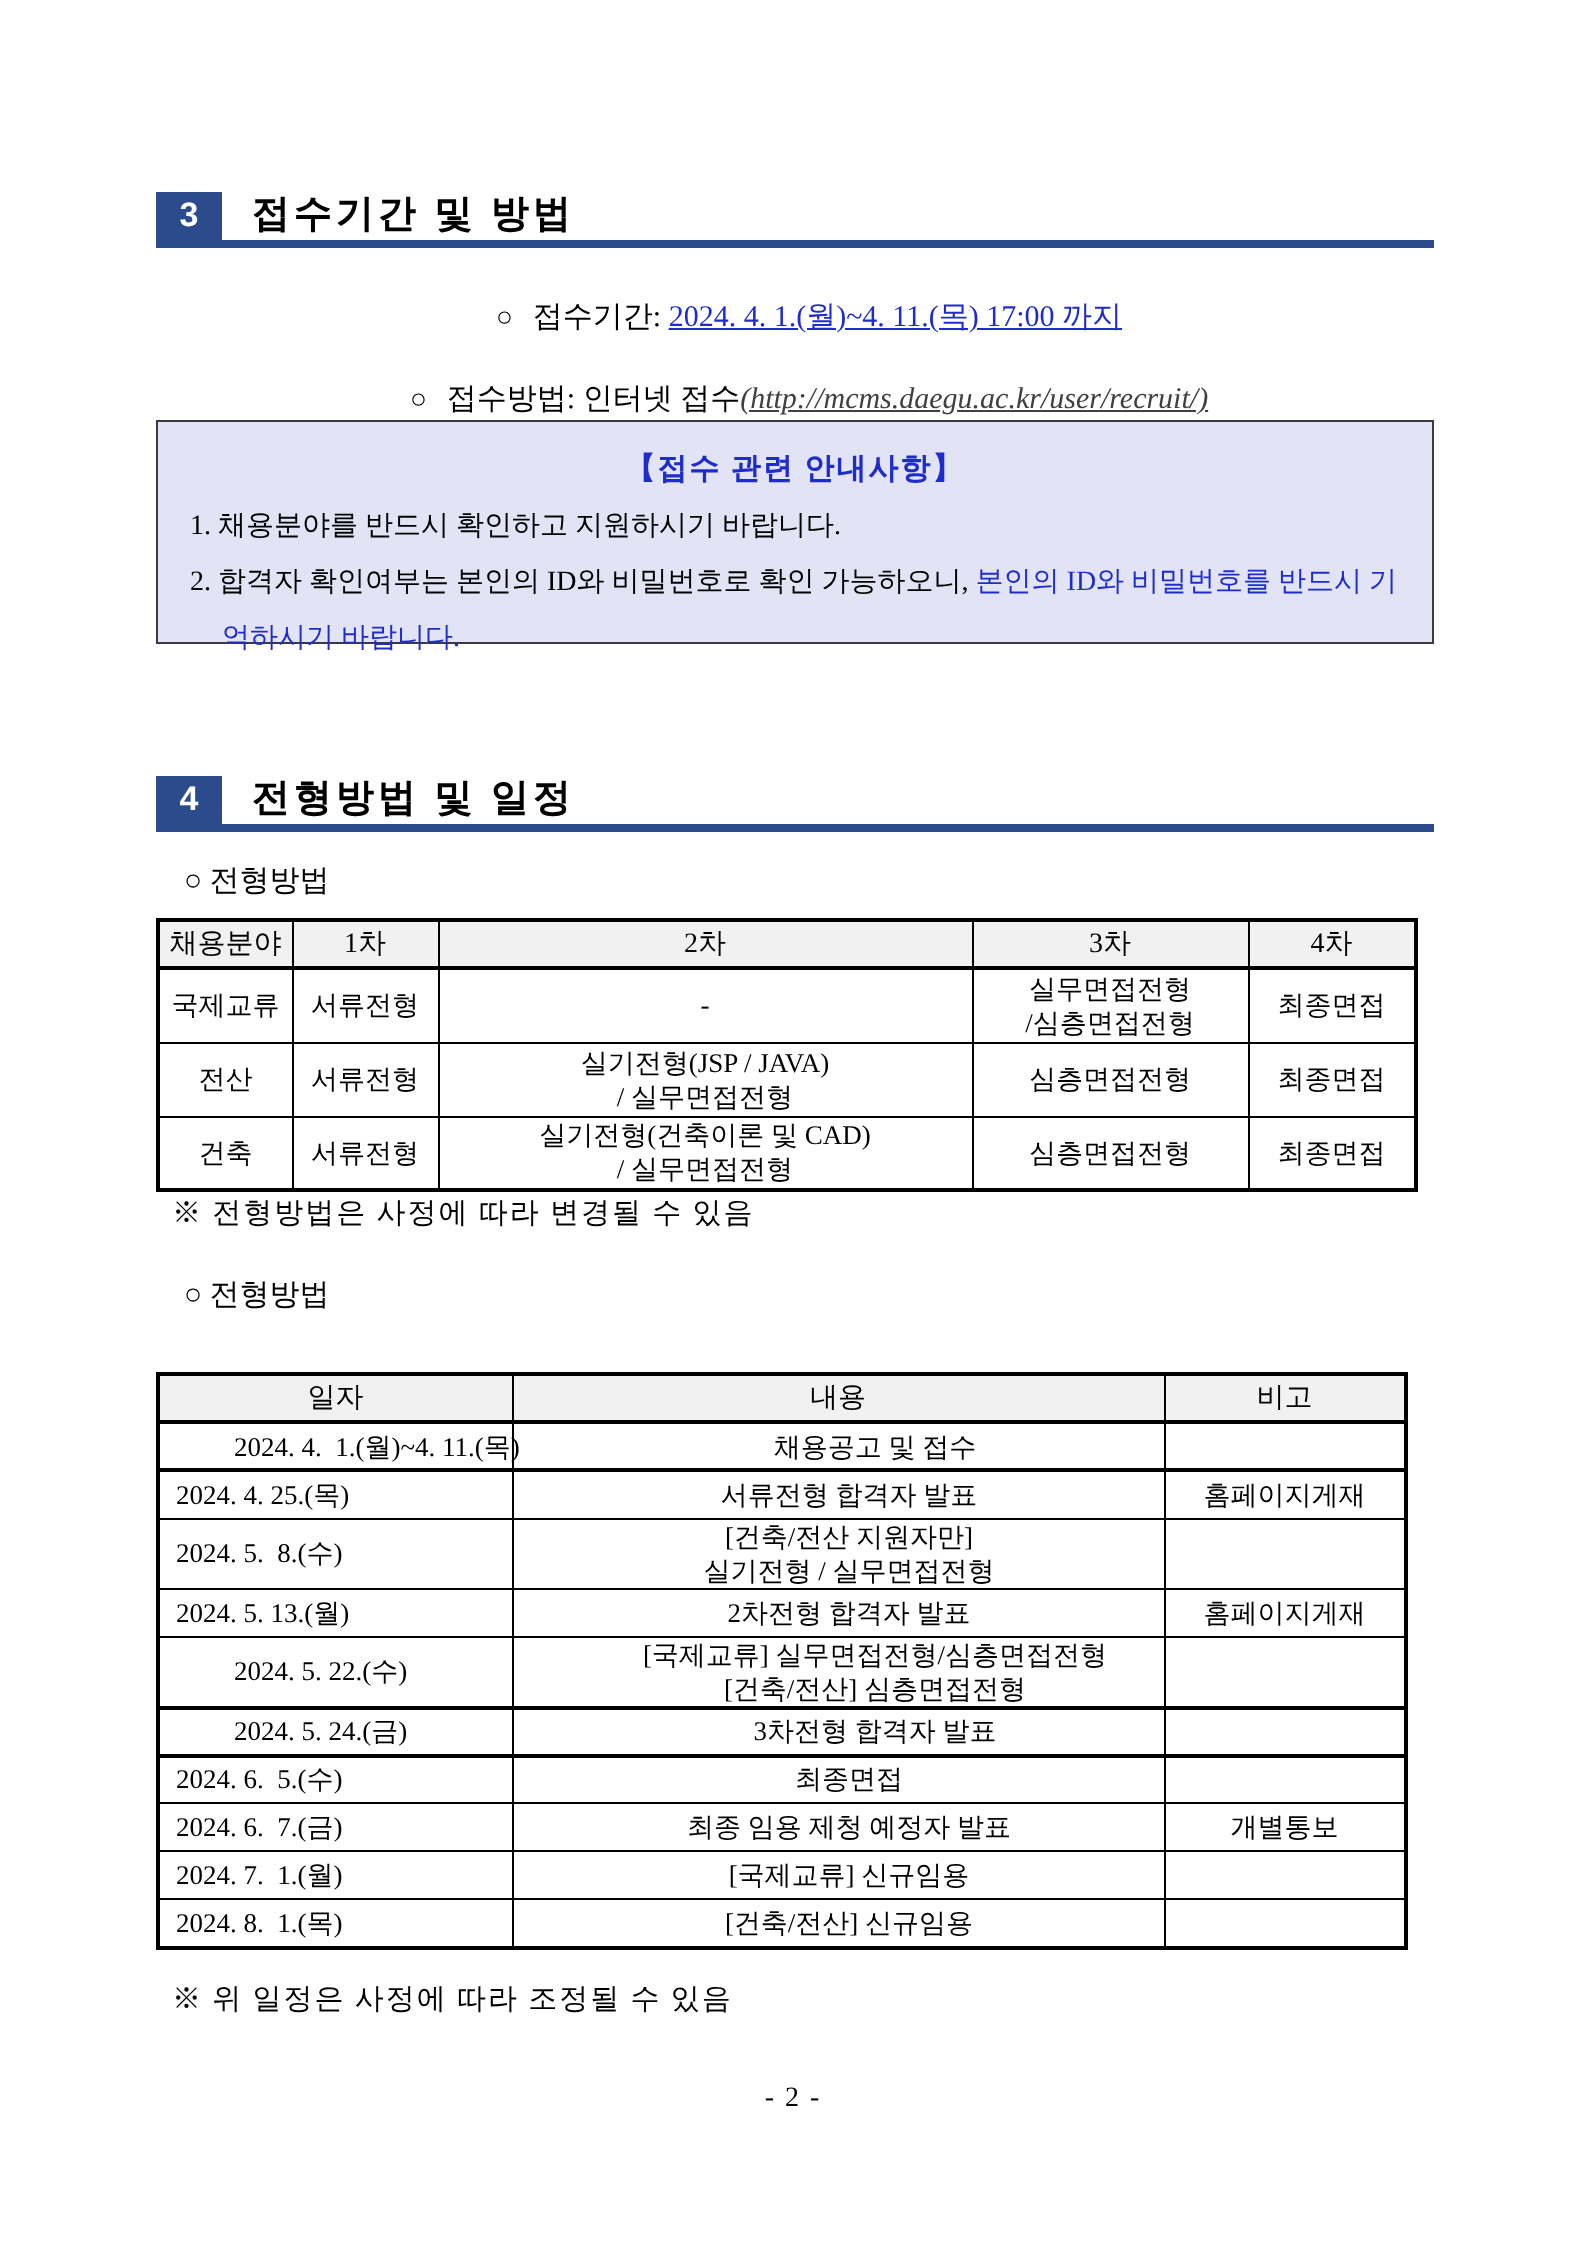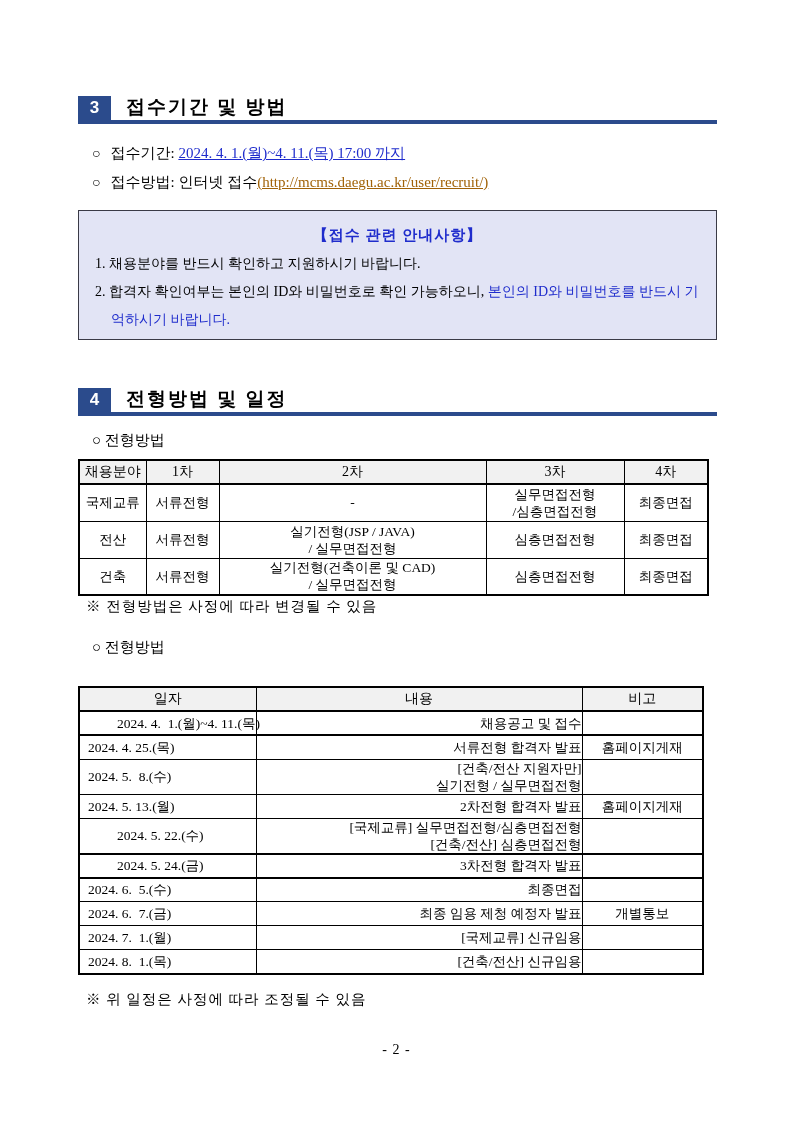--- a/index.html
+++ b/index.html
@@ -25,28 +25,28 @@
     font-weight:bold; font-size:17px;
     display:flex; align-items:center; justify-content:center;
   }
   .sec-title {
     font-family:"Liberation Sans","DejaVu Sans",sans-serif;
     font-weight:bold; font-size:19px; letter-spacing:2px;
     margin-left:15px; align-self:center; padding-bottom:2px;
   }
   
   .bullet-block { position:absolute; left:92px; width:625px; font-size:15px; }
-  .bullet-line { line-height:28px; white-space:nowrap; }
+  .bullet-line { line-height:40px; white-space:nowrap;text-align:center; }
   .marker { margin-right:10px; font-size:14px; }
   .link-blue  { color:#1f2ccc; text-decoration:underline; }
-  .link-purple{ color:#a16207; text-decoration:underline; }
+  .link-purple{ color:#404040; text-decoration:underline;font-style:italic; }
   .blue-text  { color:#1f2ccc; }
   
   .notice {
-    position:absolute; left:78px; top:210px; width:639px; height:130px;
+    position:absolute; left:78px; top:210px; width:639px; height:112px;
     background:#e2e4f5; border:1px solid #3a3a46;
     padding:10px 16px 8px 16px;
     font-size:14px; line-height:28px;
   }
   .notice-title {
     text-align:center; color:#1f2ccc; font-weight:bold;
     font-size:15px; letter-spacing:1px; margin-bottom:1px;
   }
   .notice-item { padding-left:16px; text-indent:-16px; }
   
@@ -59,21 +59,21 @@
   th {
     background:#f1f1f1; font-weight:normal; font-size:14px;
     height:24px; text-align:center; border-bottom-width:2px;
   }
   td { font-size:13.5px; text-align:center; vertical-align:middle; white-space:pre-line; line-height:17px; }
   .method-table { top:459px; width:629px; }
   .method-table td { height:37px; }
   .schedule-table { top:686px; width:624px; }
   .schedule-table td { height:24px;text-align:center; }
   .schedule-table td.date-cell { text-align:left; padding-left:8px; white-space:pre; }
-  .schedule-table td.content-cell { text-align:right; padding-left:11px;margin-top:30px; }
+  .schedule-table td.content-cell { text-align:center; padding-left:11px;margin-top:30px; }
   .schedule-table tr.thick-bottom td { border-bottom-width:2px;padding-left:37px; }
   
   .page-num {
     position:absolute; left:0; top:1042px; width:100%;
     text-align:center; font-size:14px; letter-spacing:1px;
   }
 </style>
 </head>
 <body>
 

